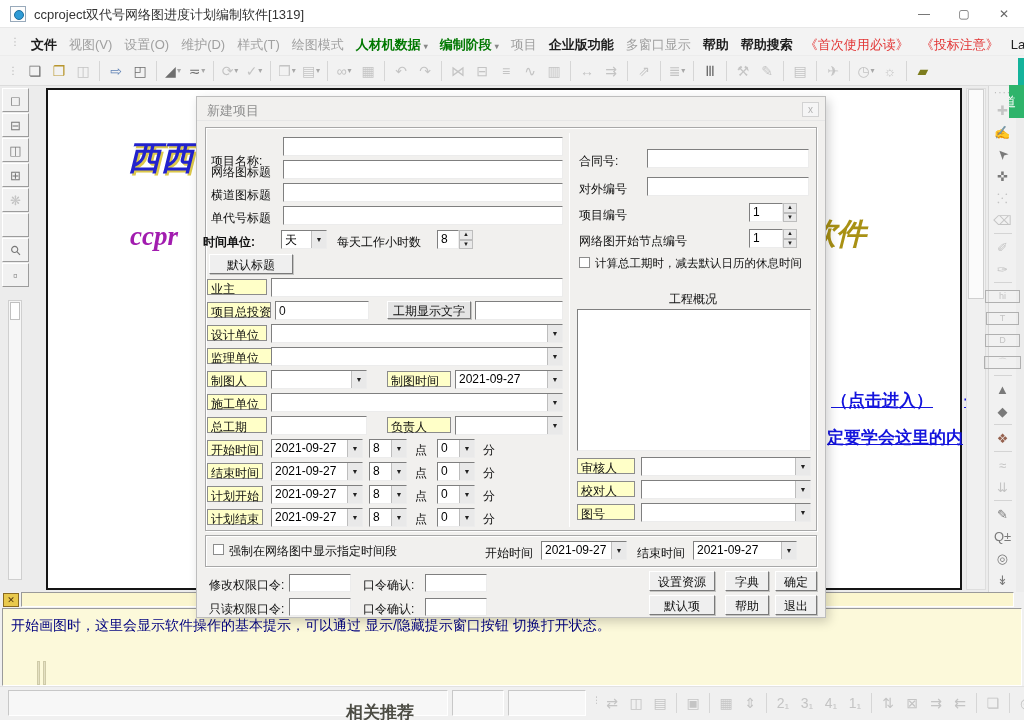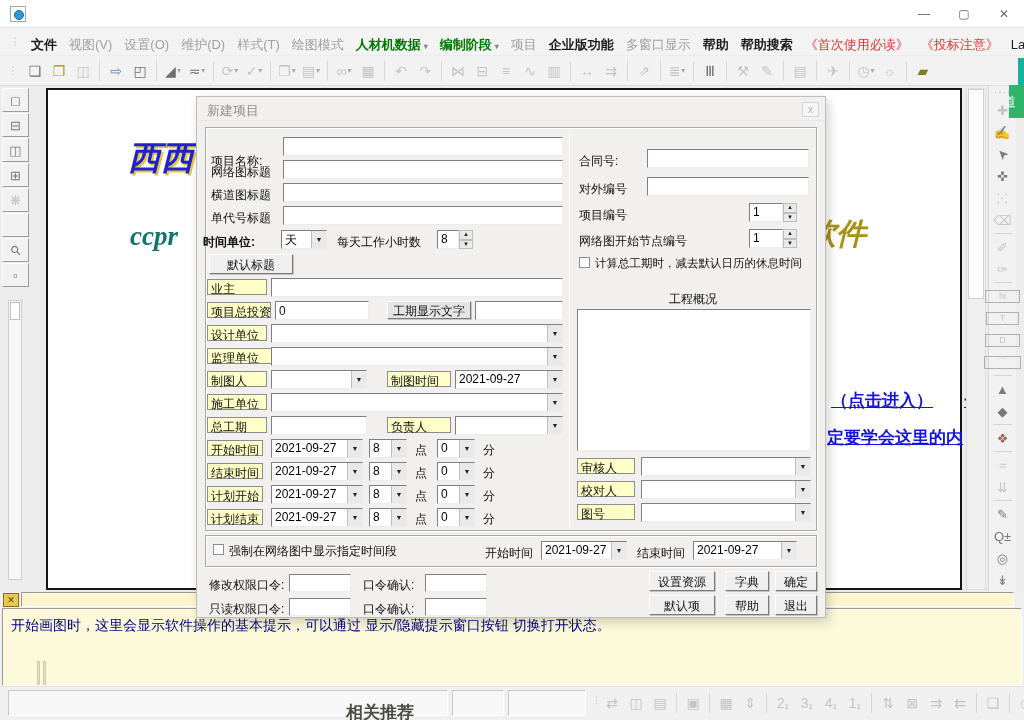--- a/index.html
+++ b/index.html
@@ -47,21 +47,21 @@
   .lscroll .thumb{position:absolute;left:1px;top:1px;width:10px;height:18px;background:#fff;border:1px solid #c0c0c0;}
 
   .rtb{position:absolute;left:988px;top:86px;width:28px;height:506px;background:#f1f1f1;border-left:1px solid #d8d8d8;display:flex;flex-direction:column;align-items:center;z-index:4;padding-top:1px;}
   .rtb .tbtn{width:24px;height:22px;font-size:13px;color:#7a7a7a;}
   .rtb .tbtn.dis{color:#c4c4c4;}
   .rtb .tsep{width:18px;height:1px;margin:2px 0;background:#d4d4d4;}
   .rtb .handle{margin:0 0 1px 0;}
 
   
   .xixi{position:absolute;left:128px;top:136px;font-family:"Liberation Serif",serif;font-style:italic;font-weight:bold;font-size:33px;color:#2222cc;text-shadow:2px 2px 0 #dcc84a;z-index:2;white-space:nowrap;}
-  .ccpr{position:absolute;left:130px;top:221px;font-family:"Liberation Serif",serif;font-style:italic;font-weight:bold;font-size:27px;color:#0f766e;z-index:2;white-space:nowrap;}
+  .ccpr{position:absolute;left:130px;top:221px;font-family:"Liberation Serif",serif;font-style:italic;font-weight:bold;font-size:27px;color:#a21caf;z-index:2;white-space:nowrap;}
   .rj{position:absolute;left:806px;top:214px;font-family:"Liberation Serif",serif;font-style:italic;font-weight:bold;font-size:30px;color:#a99114;z-index:2;white-space:nowrap;}
   .lnk{position:absolute;font-family:"Liberation Serif",serif;font-weight:bold;font-size:17px;color:#1414dd;text-decoration:underline;z-index:2;white-space:nowrap;}
   .lnk1{left:831px;top:389px;}
   .lnk1b{left:964px;top:389px;width:20px;overflow:hidden;}
   .lnk2{left:827px;top:426px;width:159px;overflow:hidden;}
   .corner-green{position:absolute;left:1009px;top:85px;width:15px;height:33px;background:#2eb46b;z-index:6;overflow:hidden;color:#fff;font-size:13px;}
   .corner-green span{position:absolute;left:-6px;top:8px;}
   .corner-teal{position:absolute;left:1018px;top:58px;width:6px;height:27px;background:#14b39b;z-index:6;}
 
   
@@ -101,20 +101,21 @@
   .cbx{position:absolute;display:flex;align-items:flex-start;gap:5px;font-size:12px;color:#101010;}
   .cbx .box{width:11px;height:11px;background:#fff;border:1px solid #8c8c8c;flex:none;margin-top:1px;}
 </style>
 </head>
 <body>
 
 <div id="app">
 
   <div class="titlebar">
     <span class="appicon"></span>
+    <span class="title-text">ccproject双代号网络图进度计划编制软件[1319]</span>
     <div class="winbtns">
       <span class="winbtn">—</span>
       <span class="winbtn">▢</span>
       <span class="winbtn">✕</span>
     </div>
   </div>
 
   <div class="menubar">
     <span class="handle">⋮</span>
     <span style="display:flex;align-items:center;">

